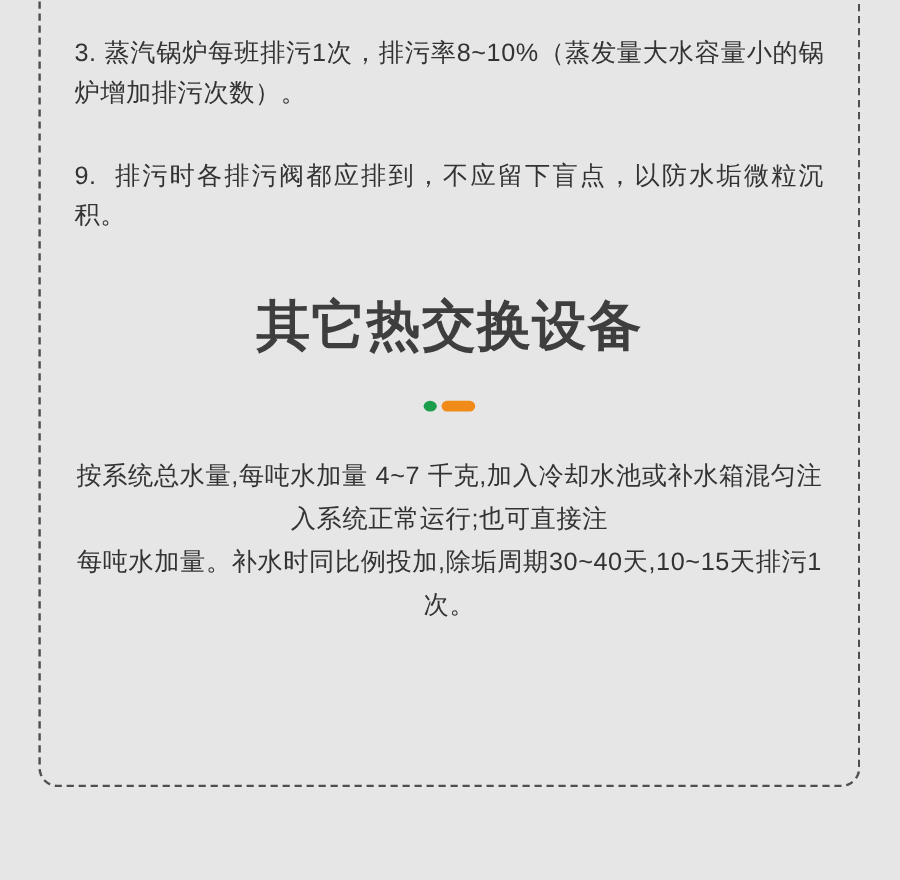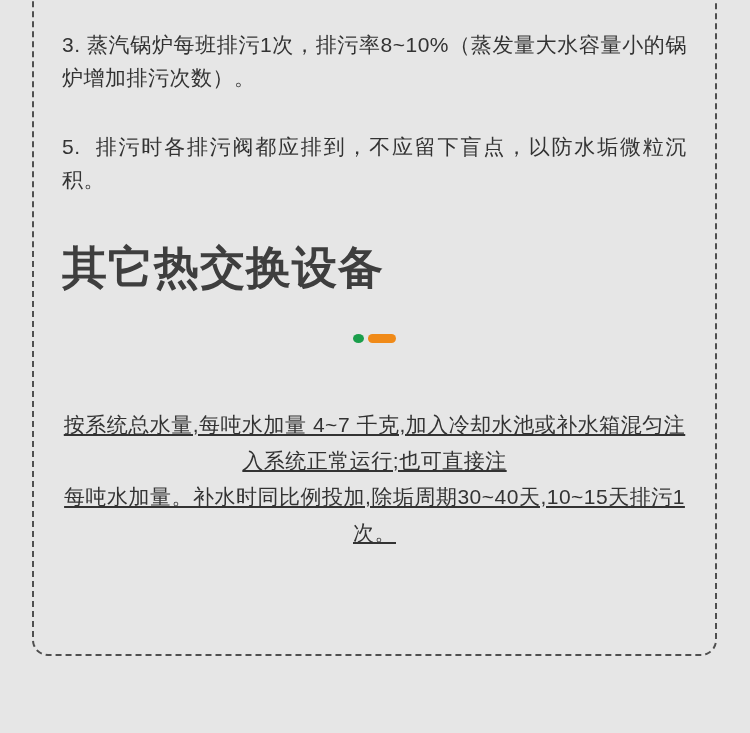--- a/index.html
+++ b/index.html
@@ -37,23 +37,22 @@
     letter-spacing: 0.5px;
   }
   .para.p4 { margin-top: 38px; }
   .para.p5 { margin-top: 36px; }
   .section-heading {
     margin: 48px 0 0 0;
     font-size: 45px;
     line-height: 56px;
     font-weight: 700;
     color: #3e3e3e;
-    text-align: left;
+    text-align: center;
     letter-spacing: 1px;
-    font-family: Liberation Mono, monospace;
   }
   .divider {
     margin-top: 34px;
     display: flex;
     justify-content: center;
     align-items: center;
     gap: 4px;
     height: 9px;
   }
   .divider .dot {
@@ -62,41 +61,40 @@
     border-radius: 50%;
     background: #1a9e4b;
   }
   .divider .dash {
     width: 28px;
     height: 9px;
     border-radius: 5px;
     background: #f08a18;
   }
   .footer-block {
-    margin-top: 64px;
-    text-decoration: underline;
+    margin-top: 36px;
   }
   .footer-block p {
     margin: 0;
     font-size: 21px;
     line-height: 36px;
     color: #333333;
     text-align: center;
     letter-spacing: 0.5px;
   }
 </style>
 </head>
 <body>
 
 <div class="card">
 
   <p class="para p3">3. 蒸汽锅炉每班排污1次，排污率8~10%（蒸发量大水容量小的锅炉增加排污次数）。</p>
 
 
-  <p class="para p5">5.  排污时各排污阀都应排到，不应留下盲点，以防水垢微粒沉积。</p>
+  <p class="para p5">9.  排污时各排污阀都应排到，不应留下盲点，以防水垢微粒沉积。</p>
 
   <h1 class="section-heading">其它热交换设备</h1>
 
   <div class="divider">
     <span class="dot"></span>
     <span class="dash"></span>
   </div>
 
   <div class="footer-block">
     <p>按系统总水量,每吨水加量 4~7 千克,加入冷却水池或补水箱混匀注入系统正常运行;也可直接注</p>

